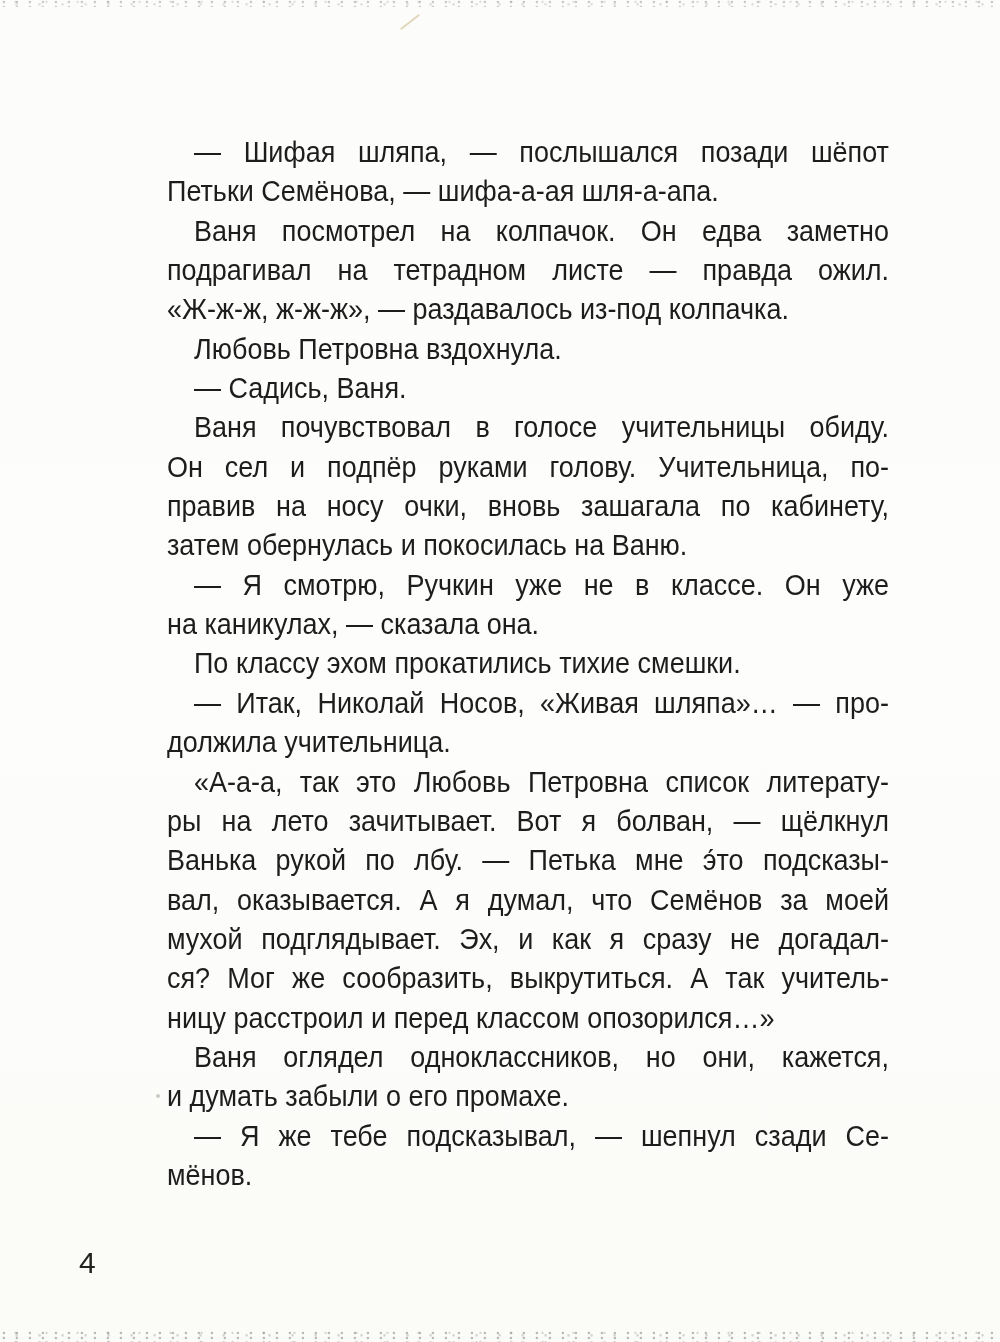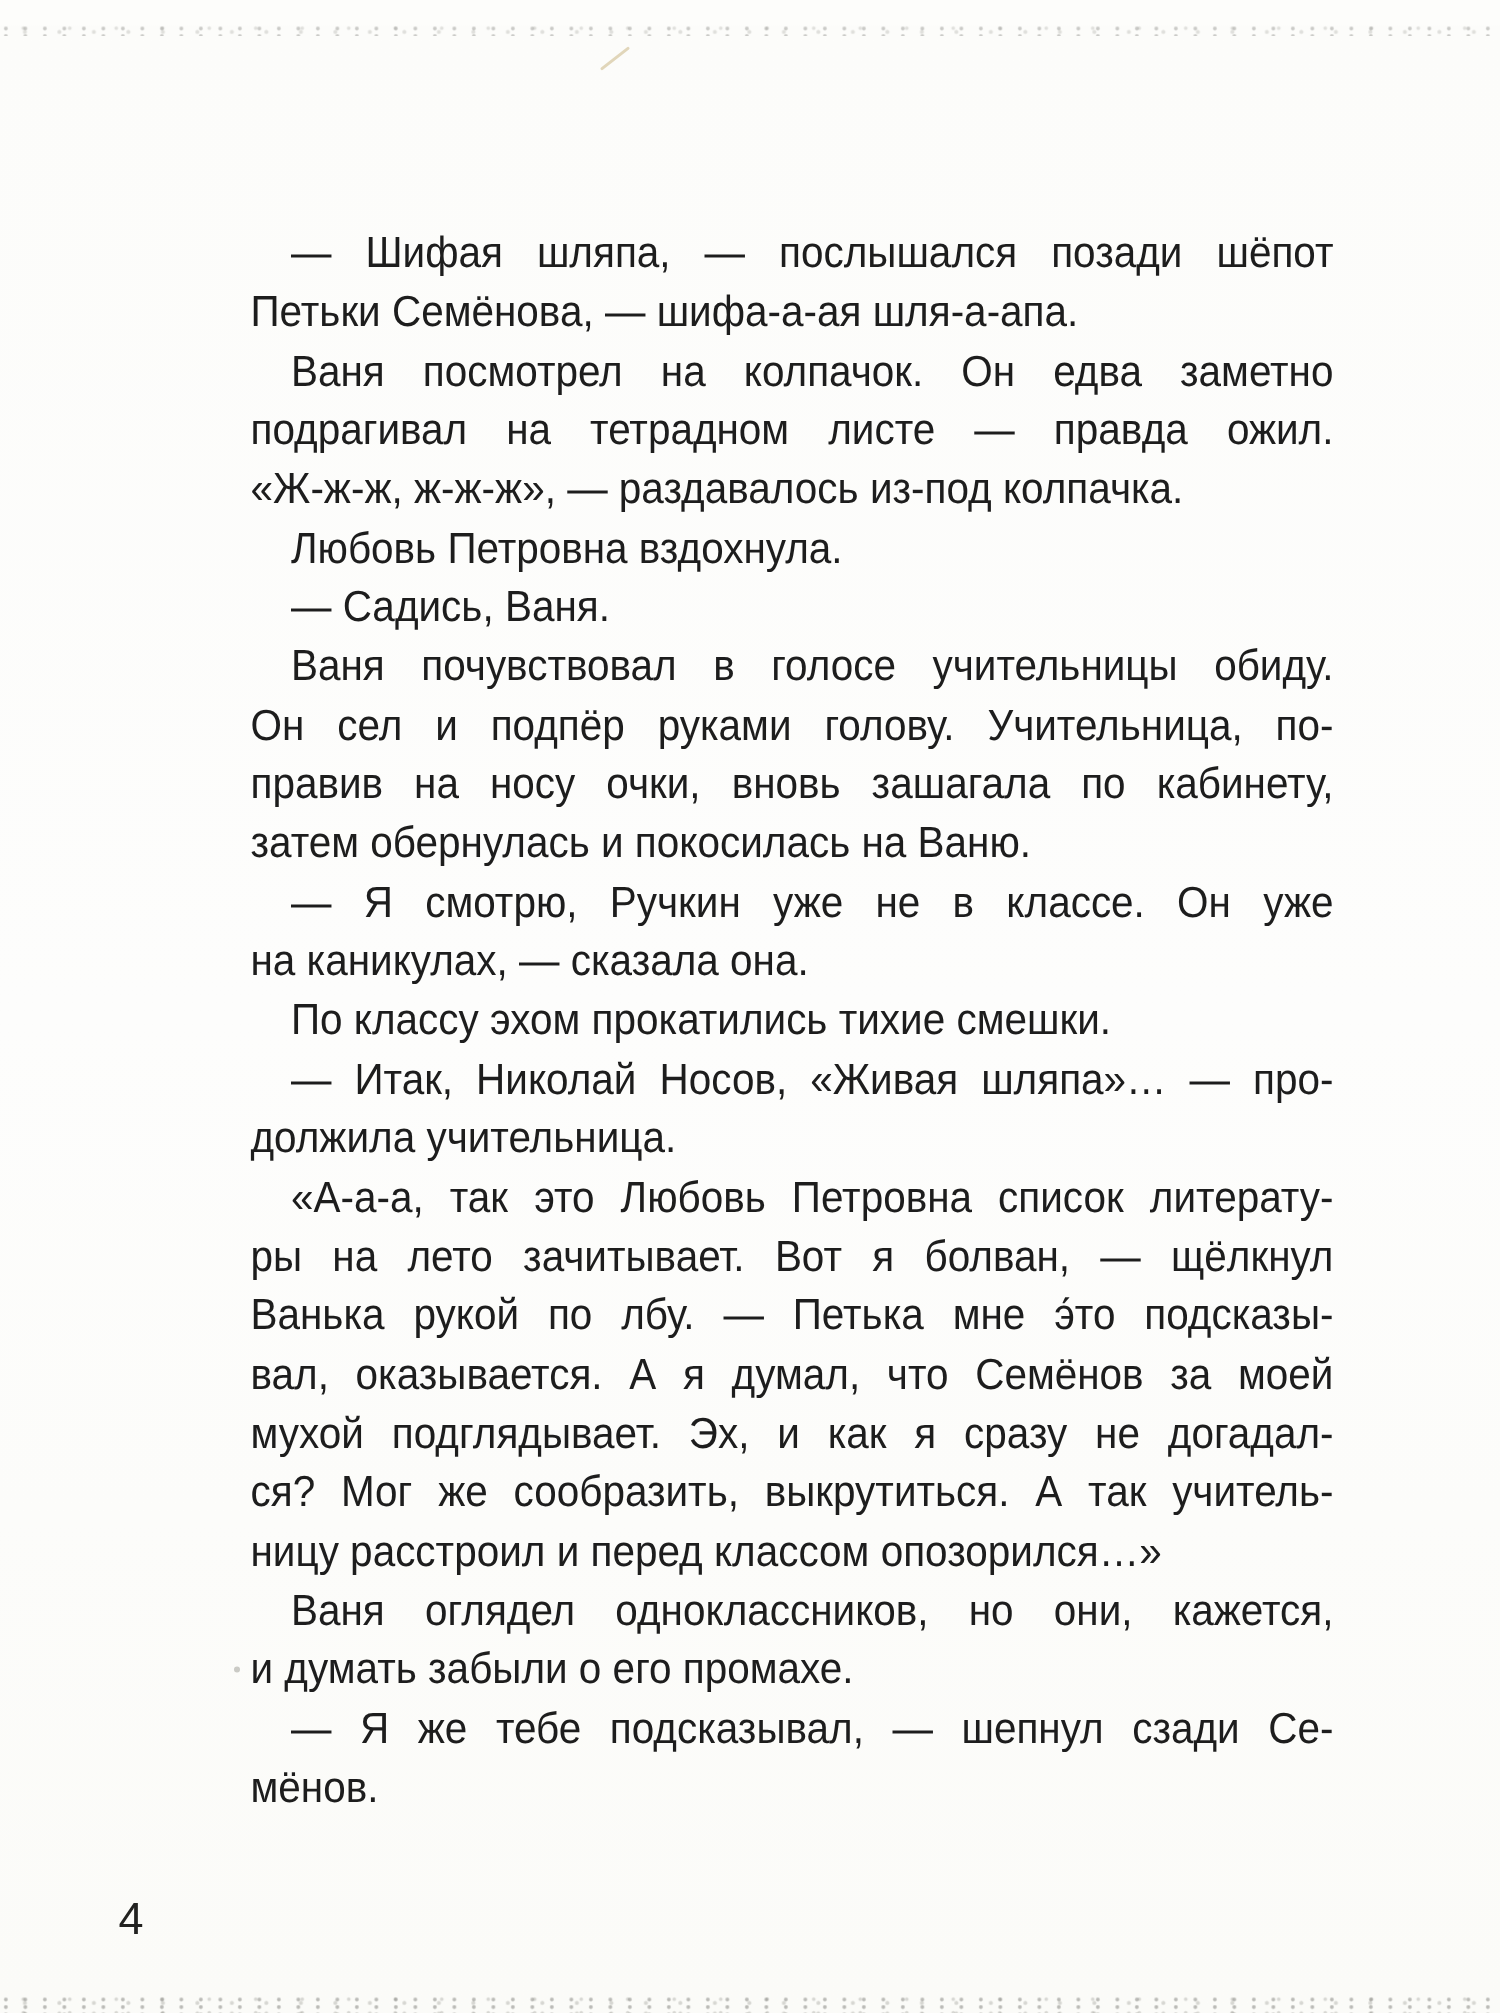--- a/index.html
+++ b/index.html
@@ -11,21 +11,20 @@
     height: 1342px;
     position: relative;
     background: #fdfdfb;
     overflow: hidden;
     font-family: "Liberation Sans", "DejaVu Sans", sans-serif;
   }
   .page {
     position: absolute;
     inset: 0;
     background: linear-gradient(180deg, #fcfcfa 0%, #fdfdfc 50%, #fbfbf8 100%);
-    margin-top: 17px;
   }
   
   .scan-edge {
     position: absolute;
     left: 0;
     width: 100%;
     background-image:
       radial-gradient(circle at 30% 40%, rgba(70,70,64,.55) .8px, transparent 1.7px),
       radial-gradient(circle at 72% 62%, rgba(110,110,100,.4) .8px, transparent 1.8px),
       radial-gradient(circle at 50% 20%, rgba(90,90,82,.35) .7px, transparent 1.6px);

